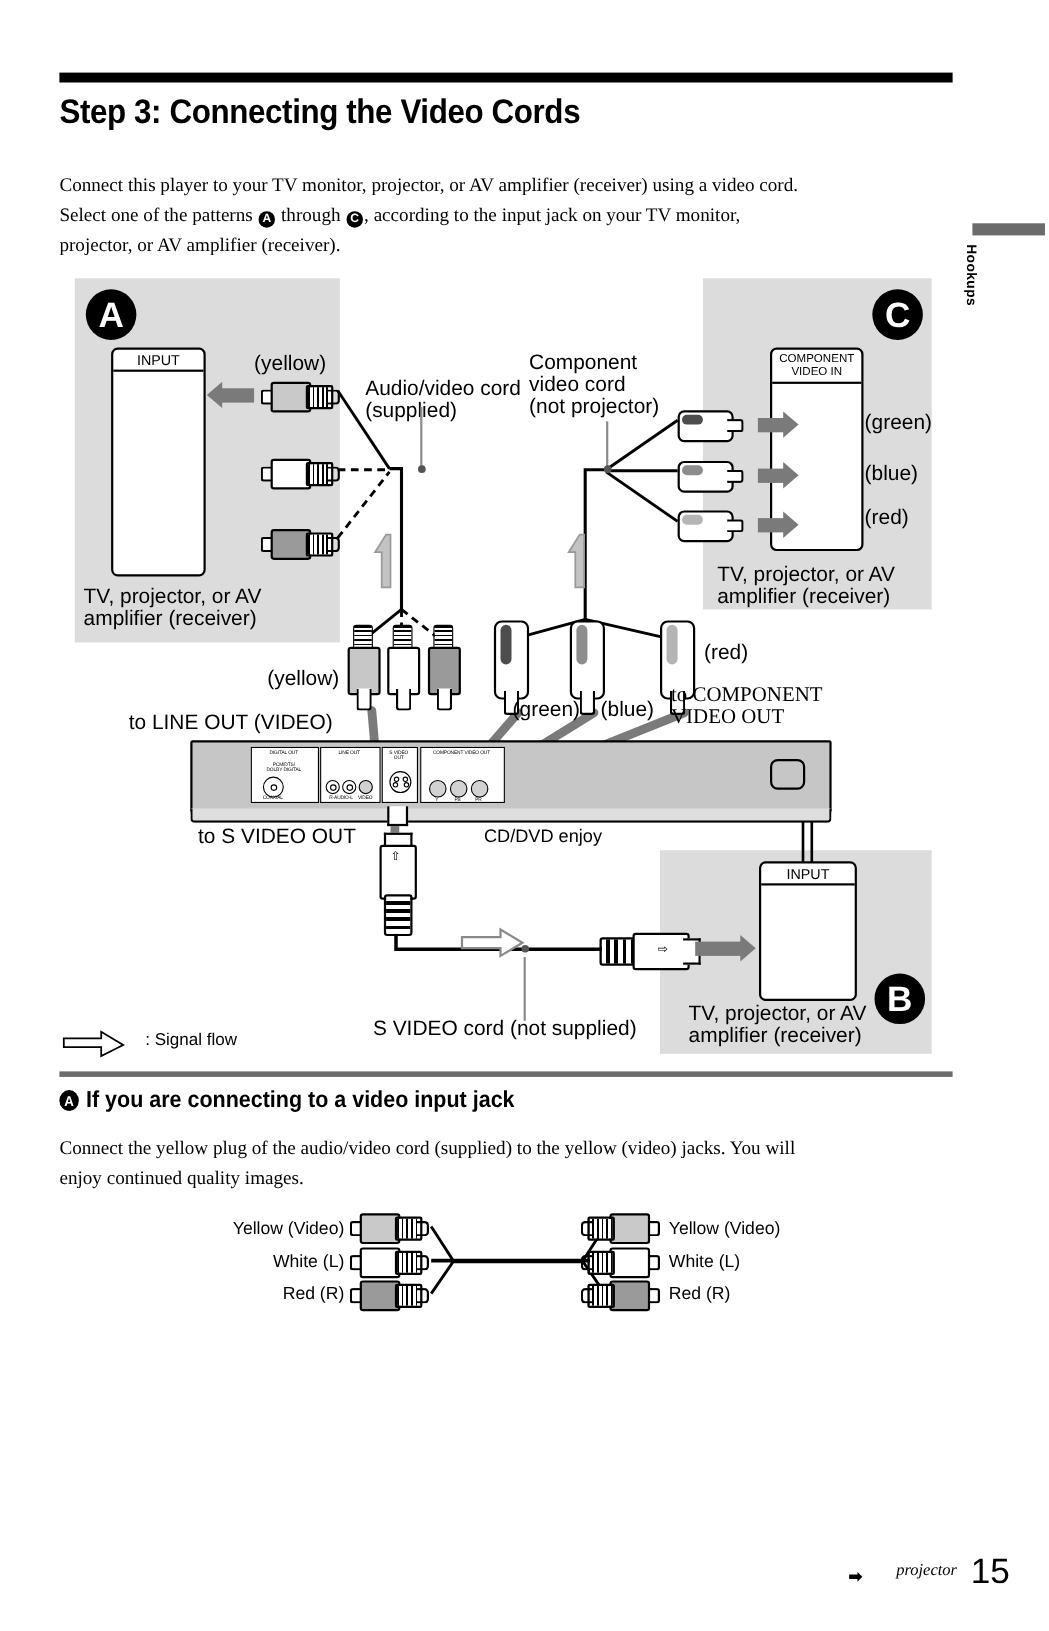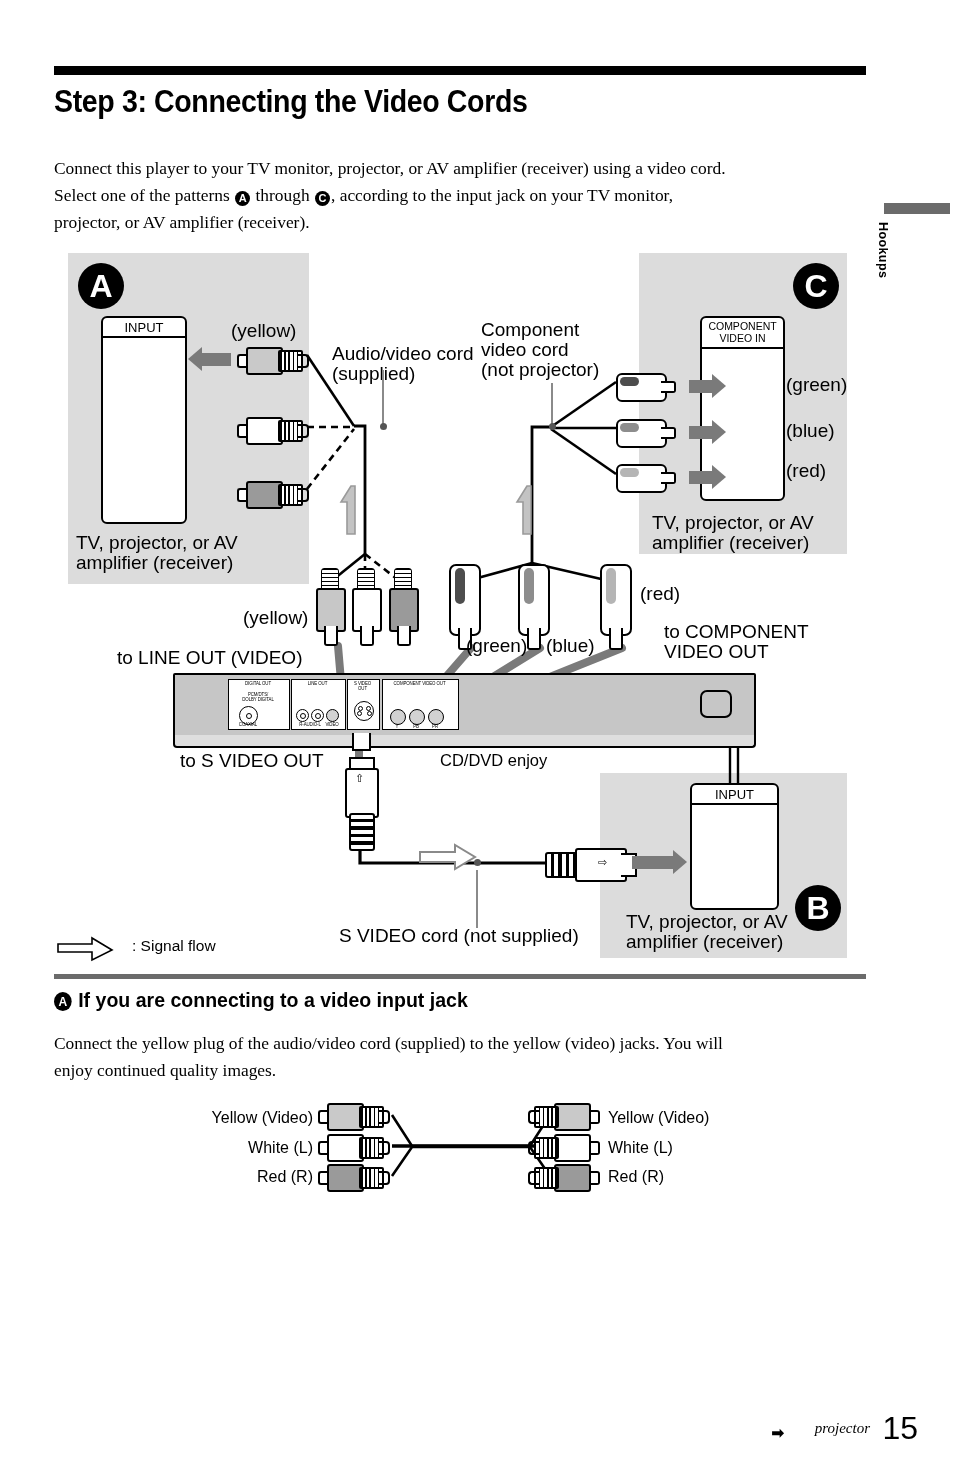--- a/index.html
+++ b/index.html
@@ -361,21 +361,21 @@
     <div class="sh"></div>
       <div class="stripe" style="background:#b5b5b5;"></div>
       <div class="tip"></div>
   </div>
 
   <div class="cap" style="left:243px;top:608px;">(yellow)</div>
   <div class="cap" style="left:466px;top:636px;">(green)</div>
   <div class="cap" style="left:546px;top:636px;">(blue)</div>
   <div class="cap" style="left:640px;top:584px;">(red)</div>
   <div class="cap" style="left:117px;top:648px;">to LINE OUT (VIDEO)</div>
-  <div class="cap" style="left:664px;top:622px;">
+  <div class="cap" style="left:610px;top:622px;font-family:Liberation Serif, serif;">
     <span>to COMPONENT</span><br>
     <span>VIDEO OUT</span>
   </div>
 
   <div class="player-body"></div>
   <div class="player-base"></div>
 
   <div class="pbox" style="left:228px;top:679px;width:60px;height:49px;"></div>
   <div class="pcap" style="left:228px;top:681px;width:60px;">DIGITAL OUT</div>
   <div class="pcap" style="left:228px;top:692px;width:60px;">PCM/DTS/</div>

